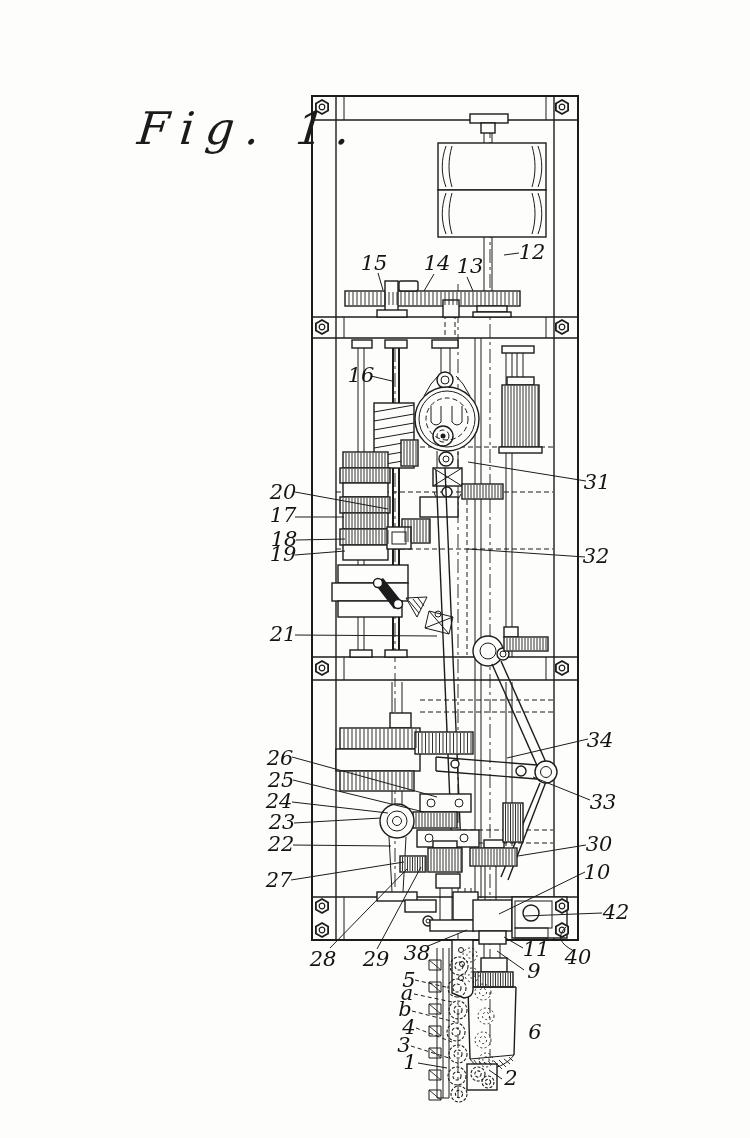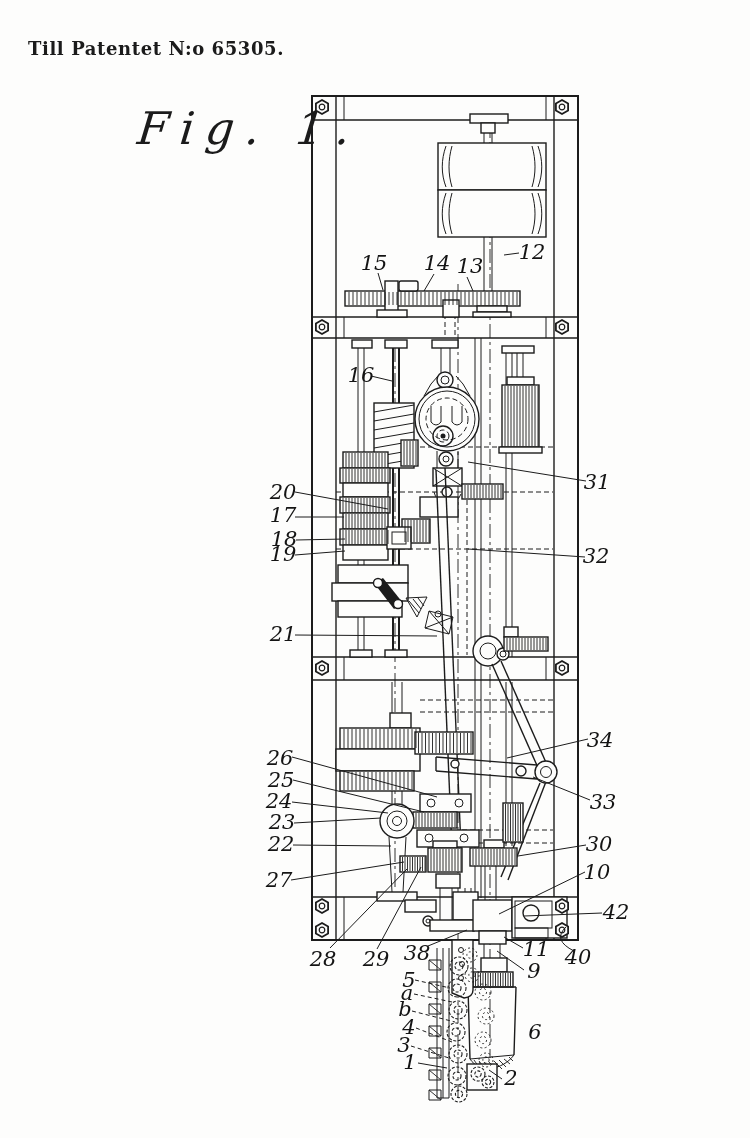--- a/index.html
+++ b/index.html
@@ -22,21 +22,20 @@
   .lbl{font:italic 21px "DejaVu Serif",serif;fill:#141414;text-anchor:middle;}
   .bolt polygon{fill:#fdfdfc;stroke:#1c1c1c;stroke-width:1.8;}
   .bolt circle{fill:none;stroke:#1c1c1c;stroke-width:1.2;}
   .blob circle{fill:none;stroke:#1c1c1c;stroke-width:1.1;stroke-dasharray:3,1.6;}
   .hblob circle{fill:none;stroke:#1c1c1c;stroke-width:.9;stroke-dasharray:2,2.4;}
 </style>
 </head>
 <body>
 
 <div class="page">
-  <div class="hdr">Till Patentet N:o 65305.</div>
   <div class="figcap">Fig. 1.</div>
 
   <svg id="fig-svg" width="750" height="1138" viewBox="0 0 750 1138">
 
     <g>
       <rect class="s2" x="312" y="96" width="266" height="844"></rect>
       <line class="s" x1="336" y1="96" x2="336" y2="940"></line>
       <line class="s" x1="554" y1="96" x2="554" y2="940"></line>
       <line class="s" x1="312" y1="120" x2="578" y2="120"></line>
       <line class="s" x1="312" y1="317" x2="578" y2="317"></line>

